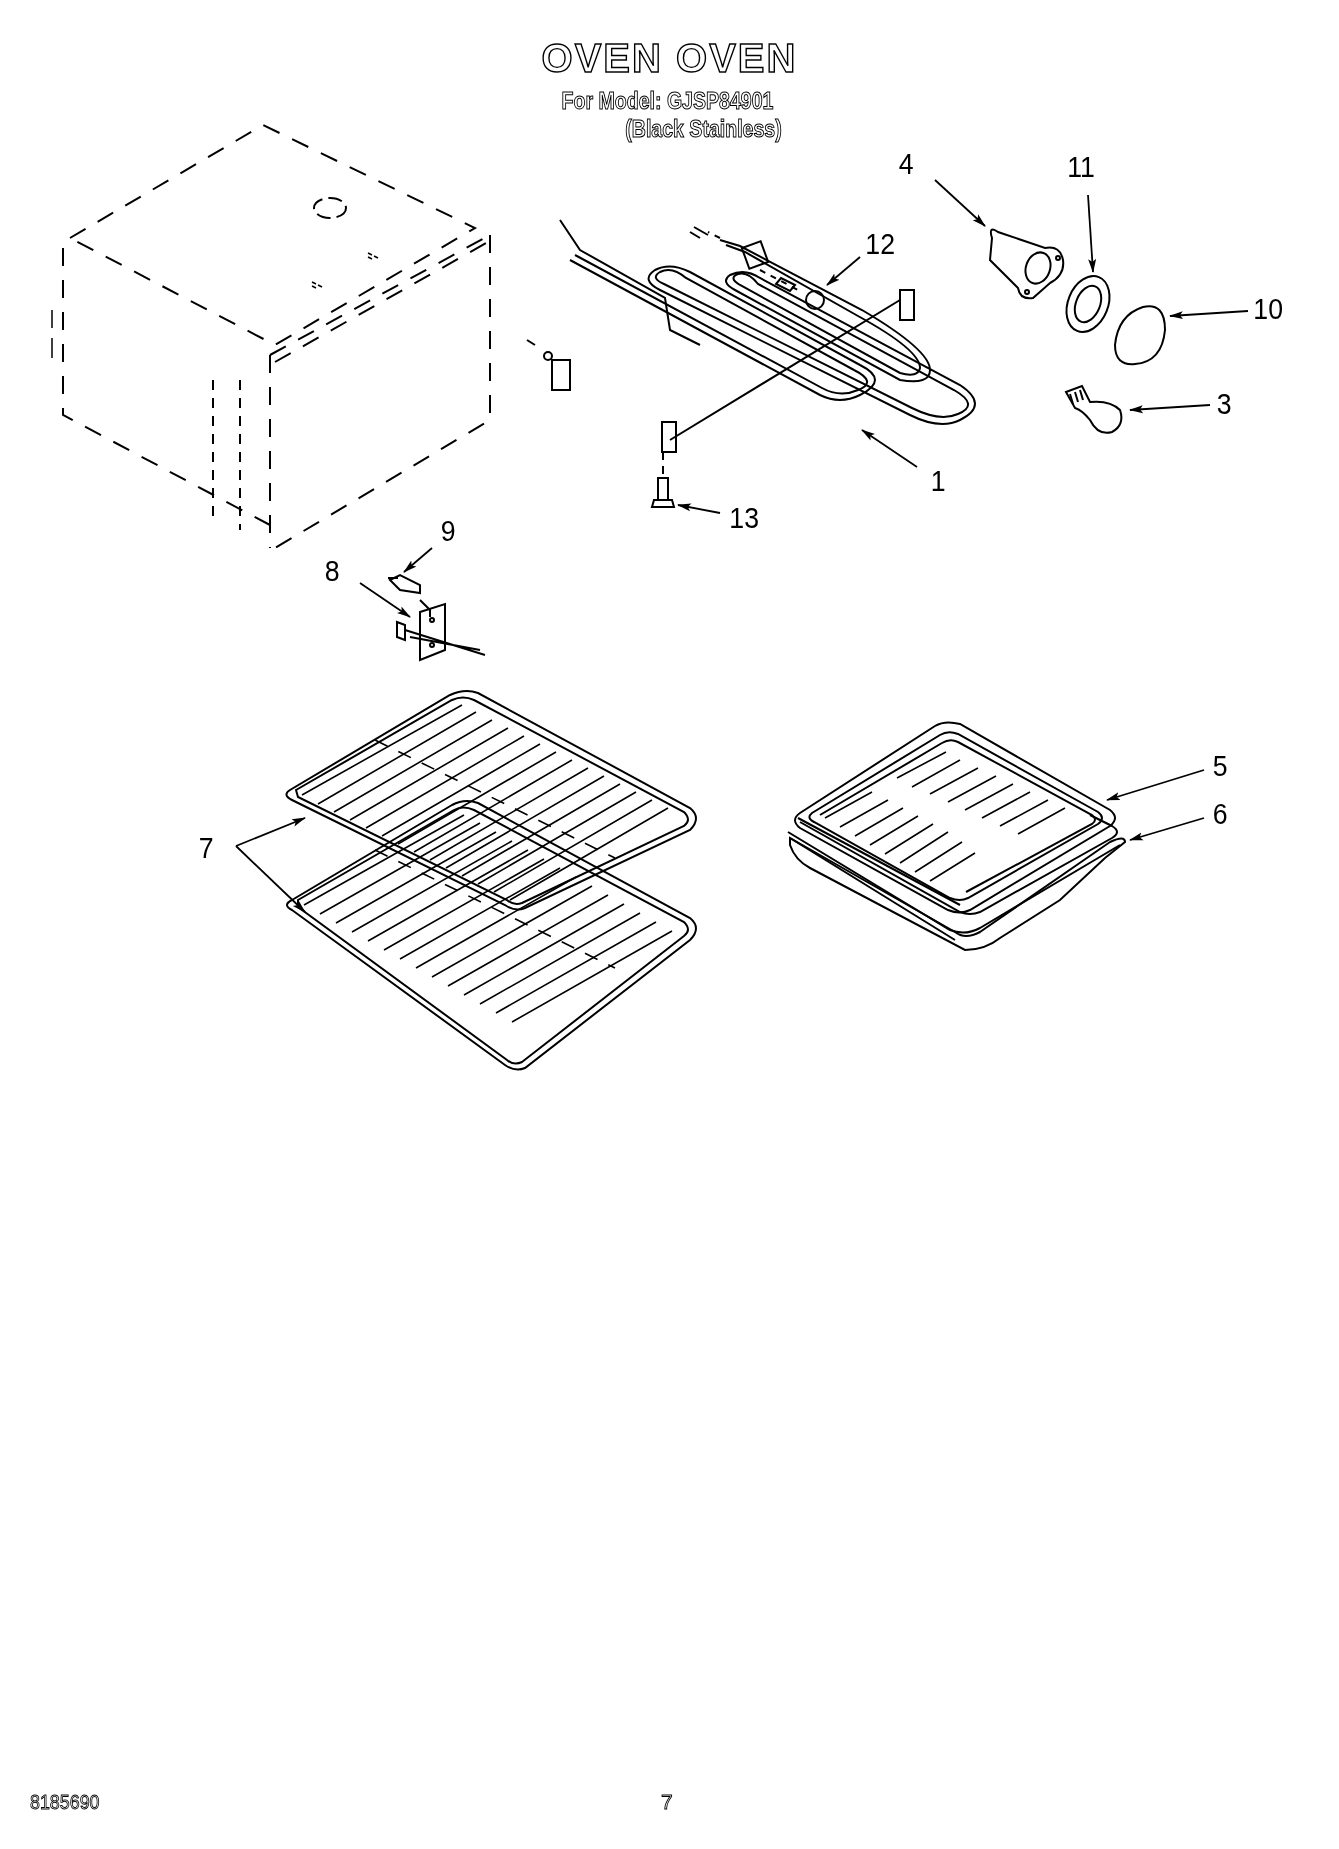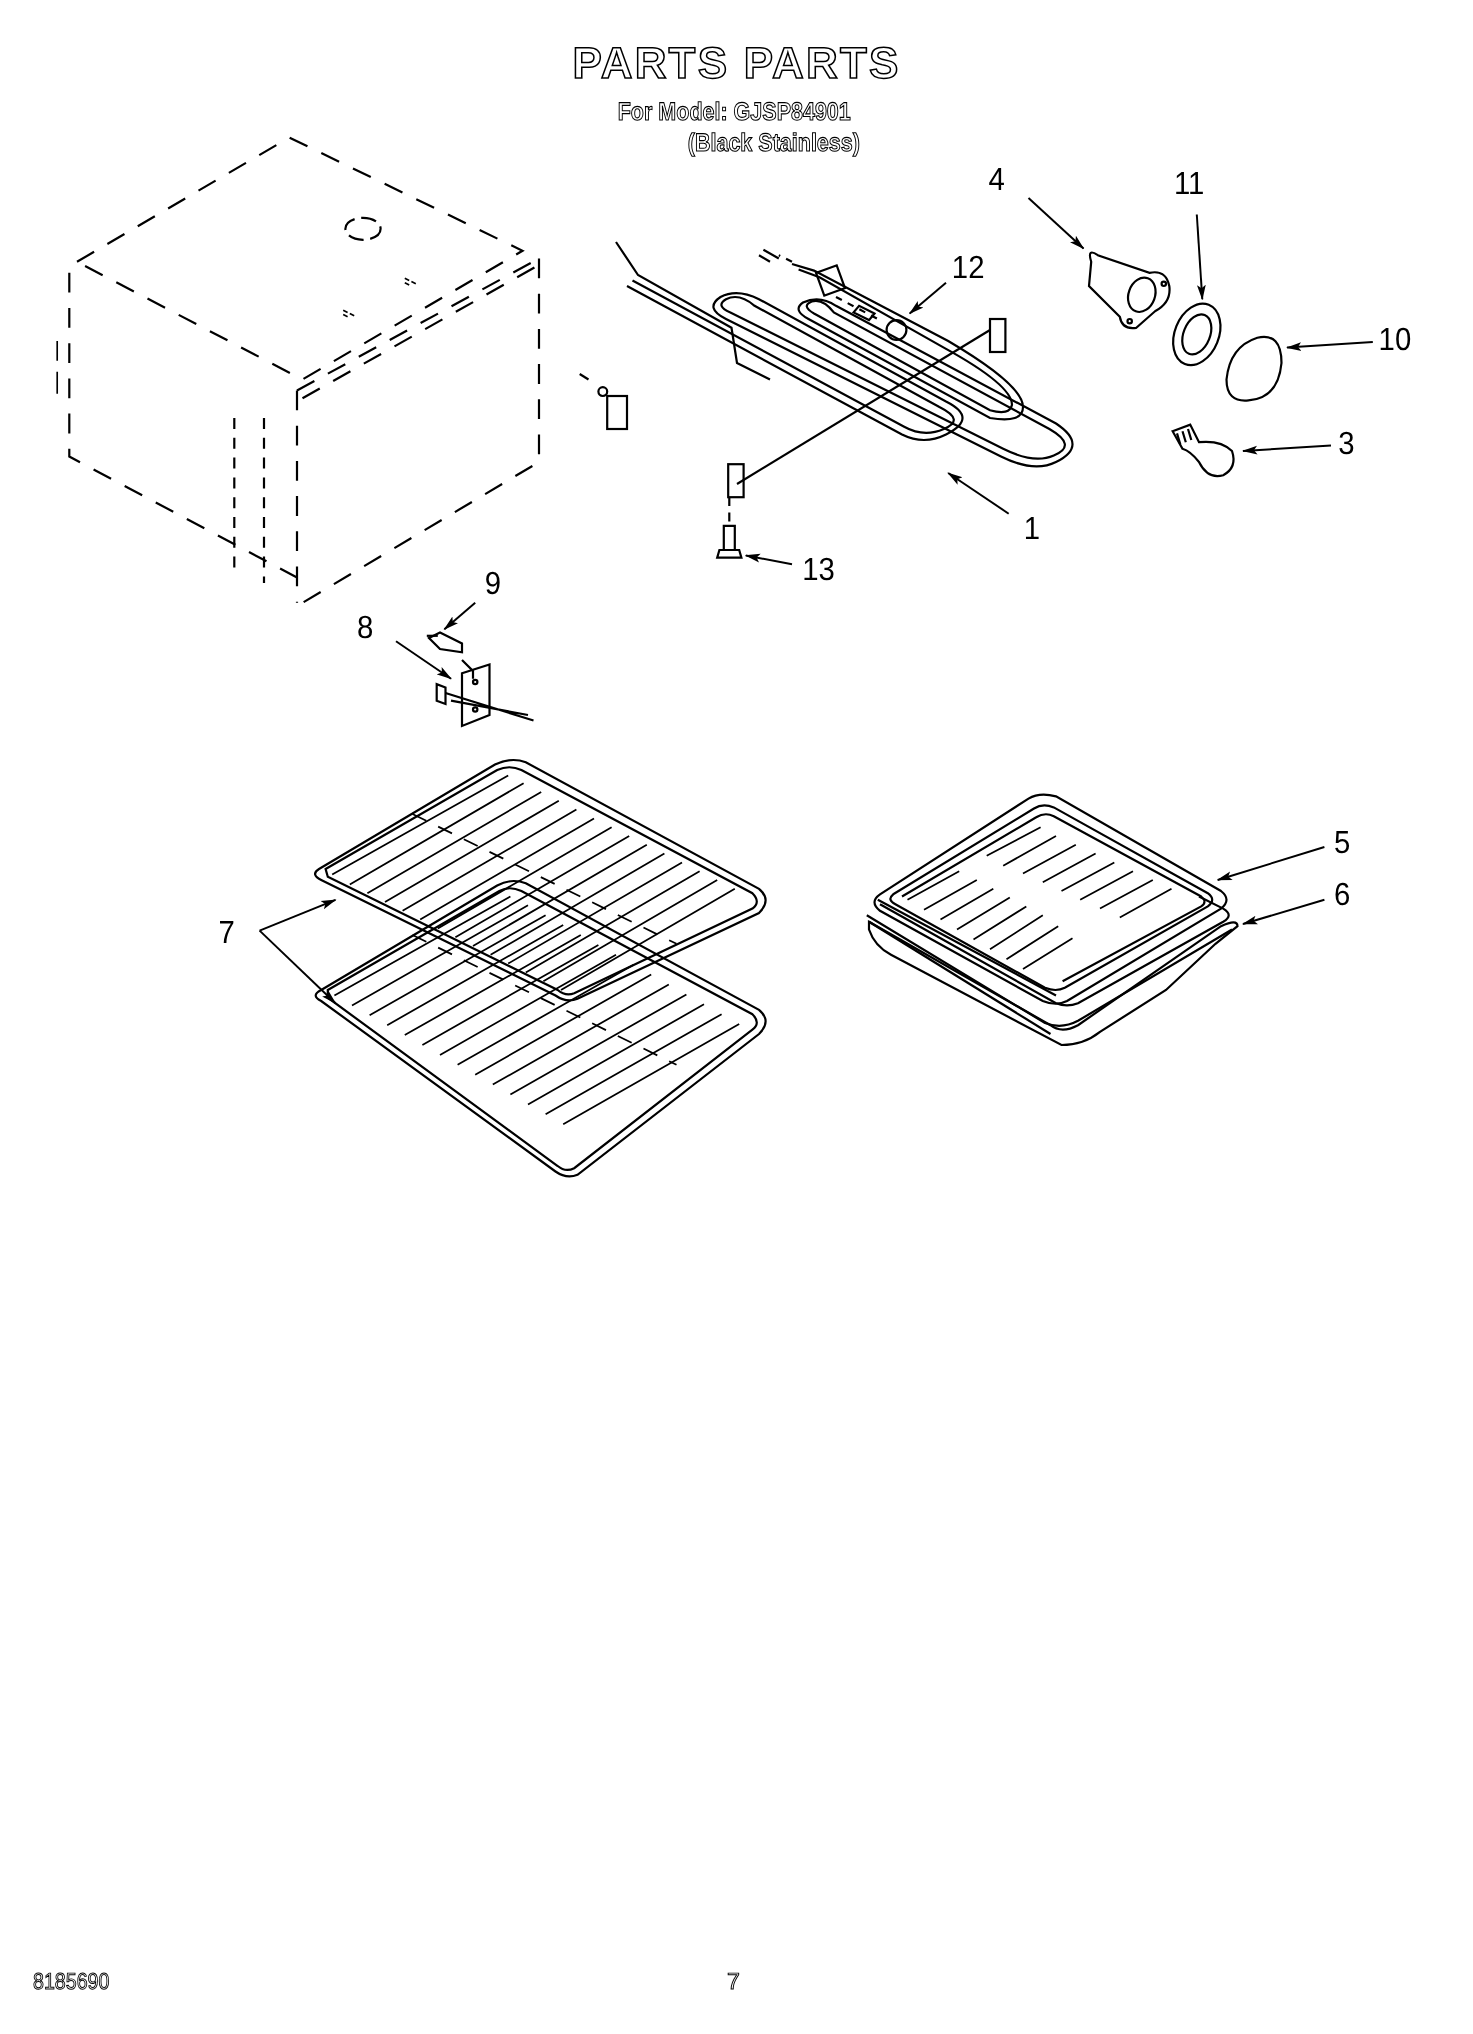--- a/index.html
+++ b/index.html
@@ -26,21 +26,21 @@
   }
   .footer-page {
     position: absolute; left: 661px; top: 1790px; font-size: 21px; color: #fff;
     -webkit-text-stroke: 0.9px #000; font-family: "Liberation Sans", sans-serif;
   }
   svg.drawing { position: absolute; left: 0; top: 0; }
 </style>
 </head>
 <body>
 
-<div class="title">PARTS PARTS</div>
+<div class="title">OVEN OVEN</div>
 <div class="subtitle sub1">For Model: GJSP84901</div>
 <div class="subtitle sub2">(Black Stainless)</div>
 
 <svg class="drawing" width="1339" height="1849" viewBox="0 0 1339 1849" xmlns="http://www.w3.org/2000/svg">
   <defs>
     <marker id="arrow" markerWidth="14" markerHeight="10" refX="13" refY="5" orient="auto" markerUnits="userSpaceOnUse">
       <path d="M0,1 L14,5 L0,9 L3,5 Z" fill="#000"></path>
     </marker>
   </defs>
 

